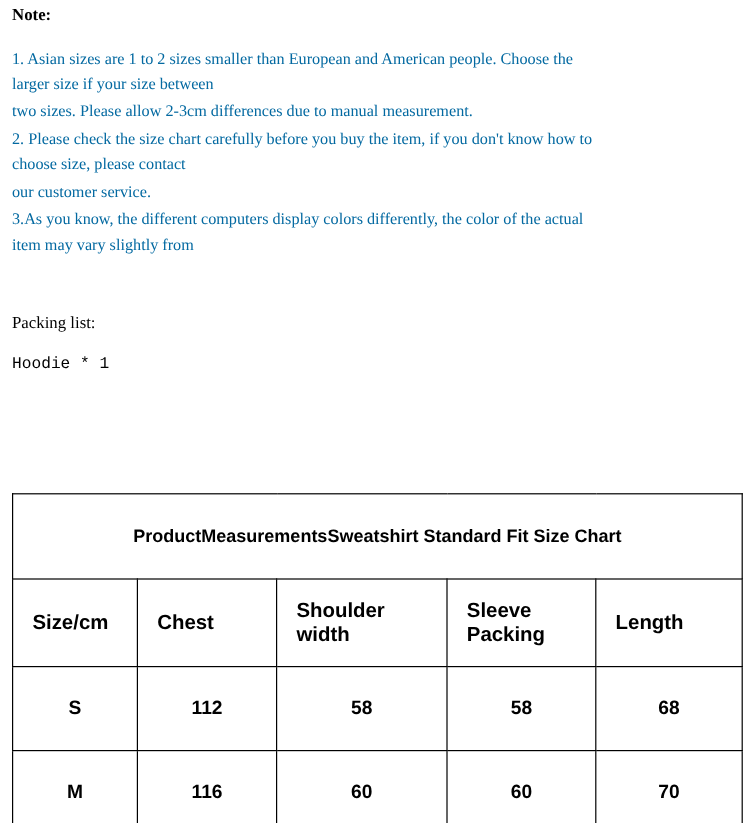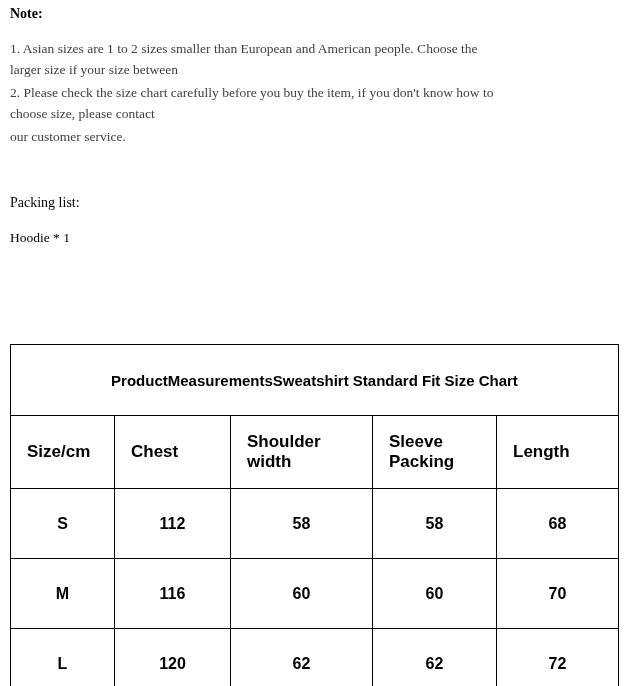--- a/index.html
+++ b/index.html
@@ -32,31 +32,31 @@
   }
   .note-lines {
     margin-top: 14px;
   }
   .note-line {
     font-family: "Liberation Serif", serif;
     font-size: 13.5px;
     line-height: 21px;
     margin: 0 0 2px 0;
     text-align: left;
-    color: #404040;
+    color: #0369a1;
   }
   .packing-heading {
     font-family: "Liberation Serif", serif;
     font-weight: normal;
     font-size: 14px;
     margin: 0;
     line-height: 20px;
   }
   .packing-item {
-    font-family: Liberation Serif, serif;
+    font-family: Liberation Mono, monospace;
     font-size: 13.5px;
     line-height: 21px;
     margin: 0;
   }
   .spacer-a { height: 44px; }
   .spacer-b { height: 14px; }
   .spacer-c { height: 96px; }
 
   table.size-chart {
     border-collapse: collapse;
@@ -105,22 +105,24 @@
 </style>
 </head>
 <body>
 
 <div class="page">
 
   <div class="note-section">
     <p class="note-heading">Note:</p>
     <div class="note-lines">
       <p class="note-line">1. Asian sizes are 1 to 2 sizes smaller than European and American people. Choose the larger size if your size between</p>
+      <p class="note-line">two sizes. Please allow 2-3cm differences due to manual measurement.</p>
       <p class="note-line">2. Please check the size chart carefully before you buy the item, if you don't know how to choose size, please contact</p>
       <p class="note-line">our customer service.</p>
+      <p class="note-line">3.As you know, the different computers display colors differently, the color of the actual item may vary slightly from</p>
     </div>
   </div>
 
   <div class="spacer-a"></div>
 
   <div class="packing-section">
     <p class="packing-heading">Packing list:</p>
     <div class="spacer-b"></div>
     <p class="packing-item">Hoodie * 1</p>
   </div>

